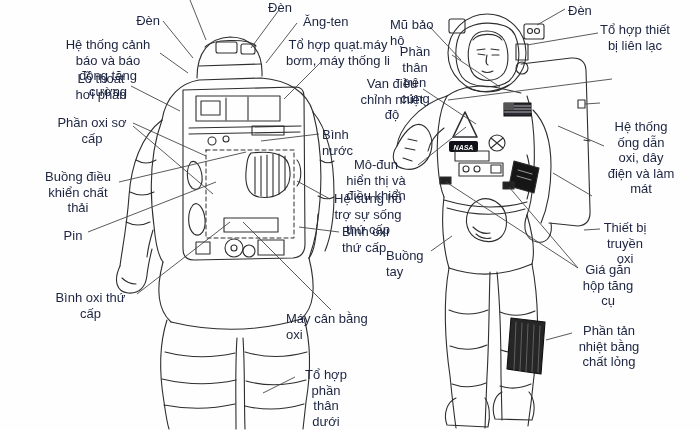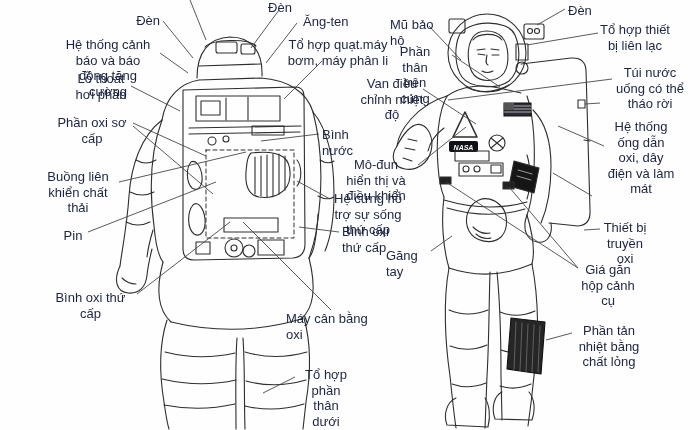--- a/index.html
+++ b/index.html
@@ -199,37 +199,36 @@
     <line x1="446" y1="182" x2="578" y2="268"></line>
     <line x1="509" y1="187" x2="578" y2="268"></line>
     <line x1="572" y1="333" x2="546" y2="340"></line>
   </g>
 </svg>
 
   <div class="lbl ra" style="left:120px;top:13px;width:40px">Đèn</div>
   <div class="lbl" style="left:60px;top:37px;width:96px">Hệ thống cảnh báo và báo động tăng cường</div>
   <div class="lbl" style="left:72px;top:71px;width:58px">Lỗ thoát hơi phần</div>
   <div class="lbl" style="left:52px;top:115px;width:80px">Phần oxi sơ cấp</div>
-  <div class="lbl" style="left:38px;top:169px;width:80px">Buồng liên khiển chất thải</div>
+  <div class="lbl" style="left:38px;top:169px;width:80px">Buồng điều khiển chất thải</div>
   <div class="lbl" style="left:58px;top:228px;width:30px">Pin</div>
   <div class="lbl" style="left:48px;top:290px;width:85px">Bình oxi thứ cấp</div>
   <div class="lbl" style="left:260px;top:0px;width:40px">Đèn</div>
   <div class="lbl la" style="left:303px;top:14px;width:46px">Ăng-ten</div>
-  <div class="lbl" style="left:284px;top:37px;width:108px">Tổ hợp quạt.máy bơm, máy phân li</div>
+  <div class="lbl" style="left:284px;top:37px;width:108px">Tổ hợp quạt.máy bơm, máy thống li</div>
   <div class="lbl la" style="left:322px;top:127px;width:48px">Bình nước</div>
   <div class="lbl" style="left:332px;top:191px;width:72px">Hệ cứng hỗ trợ sự sống thứ cấp</div>
   <div class="lbl la" style="left:342px;top:224px;width:56px">Bình oxi thứ cấp</div>
   <div class="lbl la" style="left:286px;top:311px;width:92px">Máy cân bằng oxi</div>
   <div class="lbl" style="left:298px;top:367px;width:56px">Tổ hợp phần thân dưới</div>
 
   <div class="lbl la" style="left:390px;top:17px;width:60px">Mũ bảo hộ</div>
   <div class="lbl" style="left:392px;top:44px;width:46px">Phần thân trên cứng</div>
   <div class="lbl" style="left:356px;top:76px;width:72px">Van điều chỉnh nhiệt độ</div>
   <div class="lbl" style="left:340px;top:157px;width:72px">Mô-đun hiển thị và điều khiển</div>
-  <div class="lbl la" style="left:386px;top:248px;width:50px">Găng tay</div>
+  <div class="lbl la" style="left:386px;top:248px;width:50px">Buồng tay</div>
   <div class="lbl la" style="left:568px;top:3px;width:34px">Đèn</div>
   <div class="lbl" style="left:600px;top:22px;width:70px">Tổ hợp thiết bị liên lạc</div>
-  <div class="lbl" style="left:616px;top:65px;width:68px">Túi nước uống có thể tháo rời</div>
   <div class="lbl" style="left:606px;top:119px;width:70px">Hệ thống ống dẫn oxi, dây điện và làm mát</div>
   <div class="lbl" style="left:602px;top:220px;width:46px">Thiết bị truyền oxi</div>
-  <div class="lbl" style="left:580px;top:262px;width:56px">Giá gắn hộp cảnh cụ</div>
+  <div class="lbl" style="left:580px;top:262px;width:56px">Giá gắn hộp tăng cụ</div>
   <div class="lbl" style="left:574px;top:323px;width:70px">Phần tản nhiệt bằng chất lỏng</div>
 </div>
 
 </body></html>

